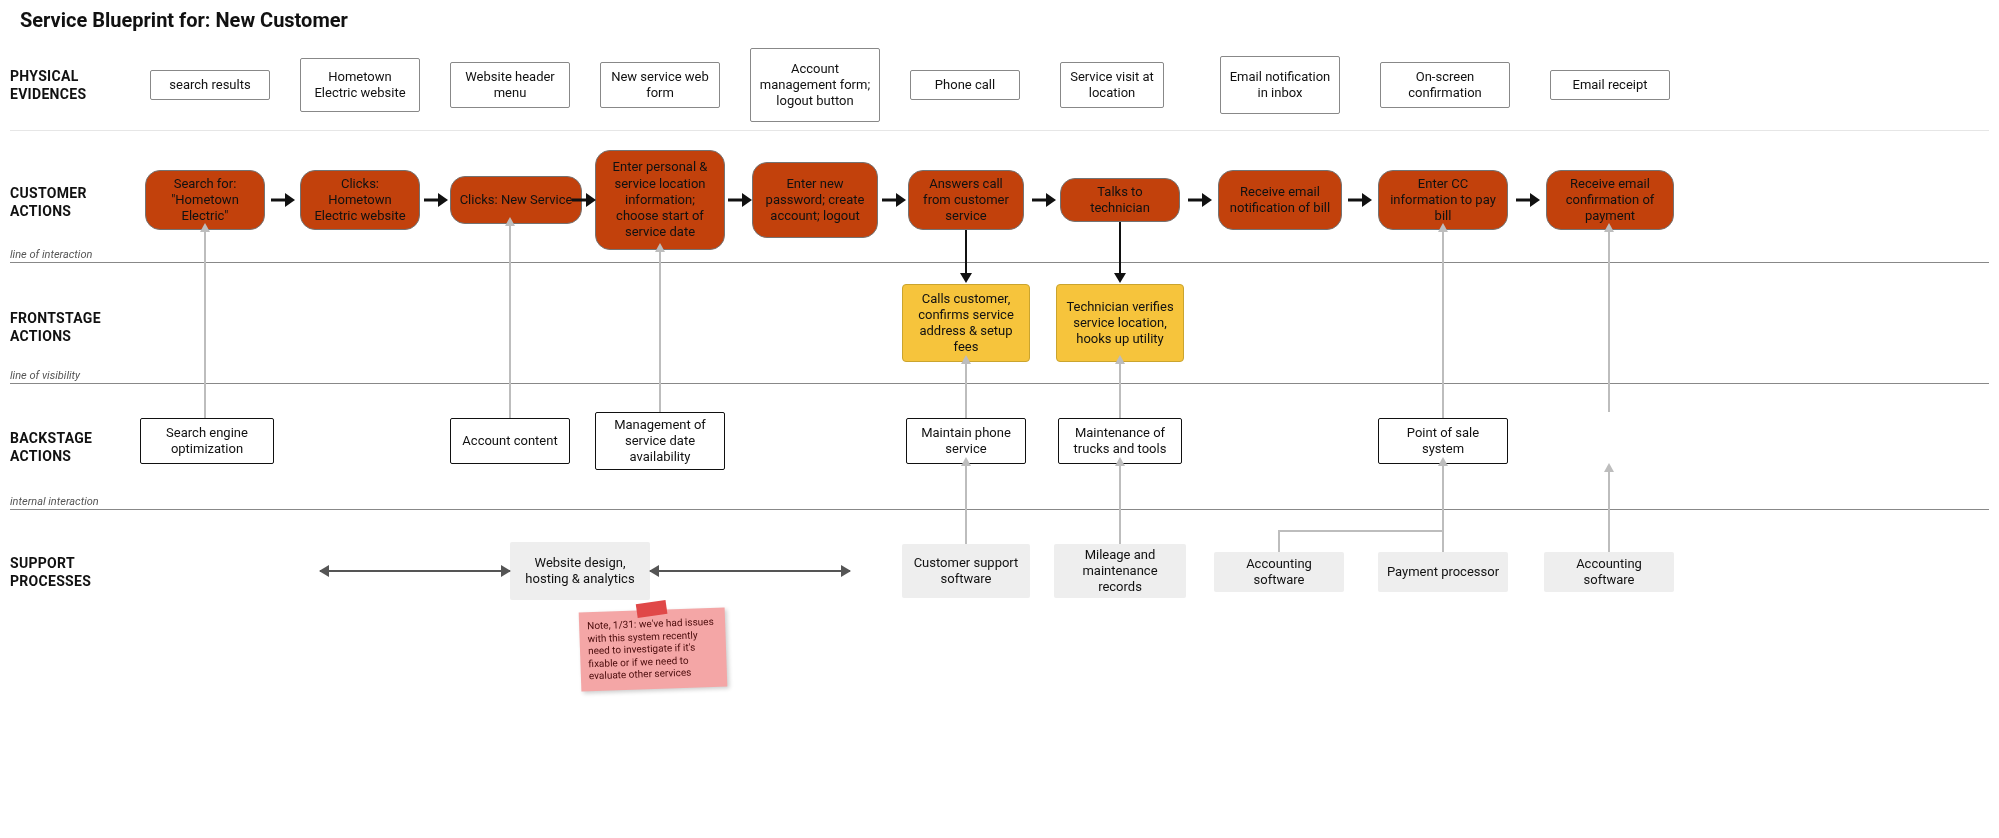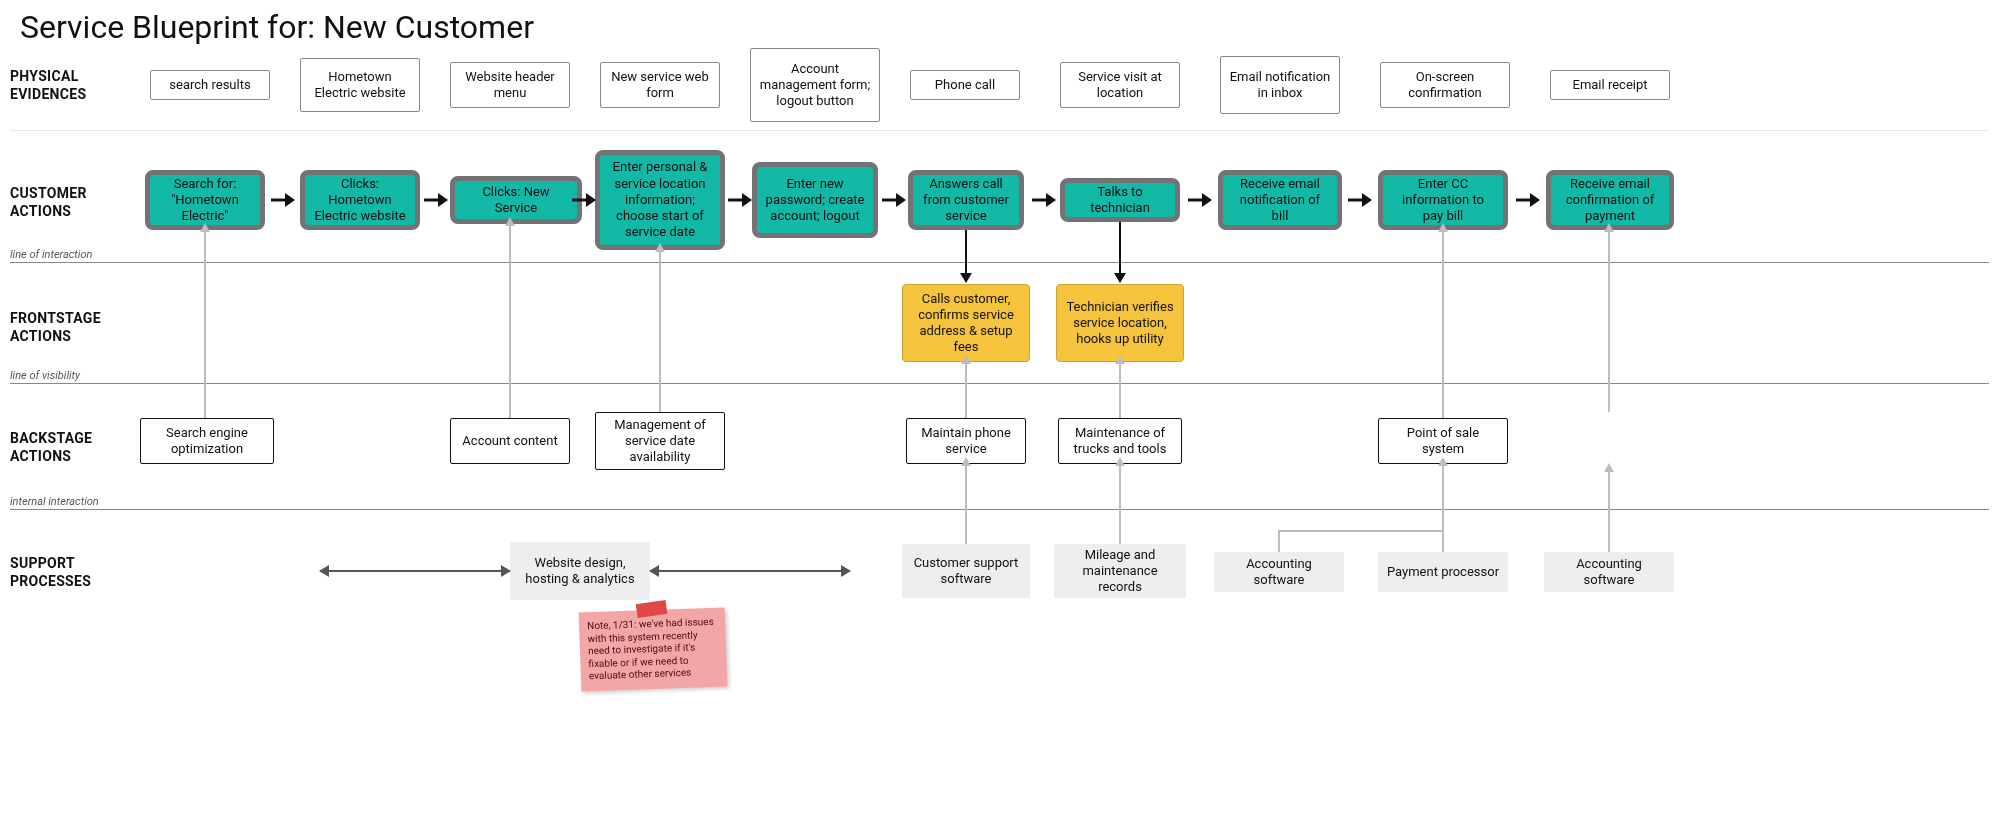--- a/index.html
+++ b/index.html
@@ -1,26 +1,26 @@
 <!DOCTYPE html>
 <html><head>
 <meta charset="utf-8">
 <style>
   html,body{margin:0;padding:0;background:#fff;font-family:-apple-system,BlinkMacSystemFont,"Segoe UI",Roboto,Helvetica,Arial,sans-serif;color:#111}
   .canvas{position:relative;width:1999px;height:838px}
-  .title{position:absolute;left:20px;top:8px;font-size:32px;font-weight:400}
+  .title{position:absolute;left:20px;top:8px;font-size:20px;font-weight:700}
   .row-label{position:absolute;left:10px;font-size:14px;font-weight:700;letter-spacing:.3px;text-transform:uppercase;white-space:pre-line;line-height:1.25}
   .label-phys{top:68px}
   .label-cust{top:185px}
   .label-front{top:310px}
   .label-back{top:430px}
   .label-support{top:555px}
   .box{position:absolute;display:flex;align-items:center;justify-content:center;text-align:center;font-size:13px;line-height:1.25;padding:6px 8px;box-sizing:border-box}
   .phys{border:1px solid #888;background:#fff;border-radius:2px}
-  .cust{border:5px solid #737373;background:#14b8a6;border-radius:8px}
+  .cust{border:1px solid #737373;background:#c2410c;border-radius:15px}
   .front{border:1px solid #caa42e;background:#f6c43c;border-radius:4px}
   .back{border:1px solid #111;background:#fff;border-radius:2px}
   .supp{background:#eee;border-radius:2px}
   .hr{position:absolute;left:10px;right:10px;border-top:1px solid #888}
   .hr.int{top:262px}
   .hr.vis{top:383px}
   .hr.iint{top:509px}
   .hr.light{top:130px;border-top-color:#e6e6e6}
   .hr-label{position:absolute;left:10px;font-size:11px;font-style:italic;color:#555}
   .hl-int{top:248px}
@@ -64,21 +64,21 @@
 <div class="hr-label hl-int">line of interaction</div>
 <div class="hr-label hl-vis">line of visibility</div>
 <div class="hr-label hl-iint">internal interaction</div>
 
 <div class="box phys" style="left:150px;top:70px;width:120px;height:30px">search results</div>
 <div class="box phys" style="left:300px;top:58px;width:120px;height:54px">Hometown Electric website</div>
 <div class="box phys" style="left:450px;top:62px;width:120px;height:46px">Website header menu</div>
 <div class="box phys" style="left:600px;top:62px;width:120px;height:46px">New service web form</div>
 <div class="box phys" style="left:750px;top:48px;width:130px;height:74px">Account management form; logout button</div>
 <div class="box phys" style="left:910px;top:70px;width:110px;height:30px">Phone call</div>
-<div class="box phys" style="left:1060px;top:62px;width:120px;height:46px">Service visit at location</div>
+<div class="box phys" style="left:1060px;top:62px;width:104px;height:46px">Service visit at location</div>
 <div class="box phys" style="left:1220px;top:56px;width:120px;height:58px">Email notification in inbox</div>
 <div class="box phys" style="left:1380px;top:62px;width:130px;height:46px">On-screen confirmation</div>
 <div class="box phys" style="left:1550px;top:70px;width:120px;height:30px">Email receipt</div>
 
 <div class="box cust" style="left:145px;top:170px;width:120px;height:60px">Search for: "Hometown Electric"</div>
 <div class="box cust" style="left:300px;top:170px;width:120px;height:60px">Clicks: Hometown Electric website</div>
 <div class="box cust" style="left:450px;top:176px;width:132px;height:48px">Clicks: New Service</div>
 <div class="box cust" style="left:595px;top:150px;width:130px;height:100px">Enter personal &amp; service location information; choose start of service date</div>
 <div class="box cust" style="left:752px;top:162px;width:126px;height:76px">Enter new password; create account; logout</div>
 <div class="box cust" style="left:908px;top:170px;width:116px;height:60px">Answers call from customer service</div>

